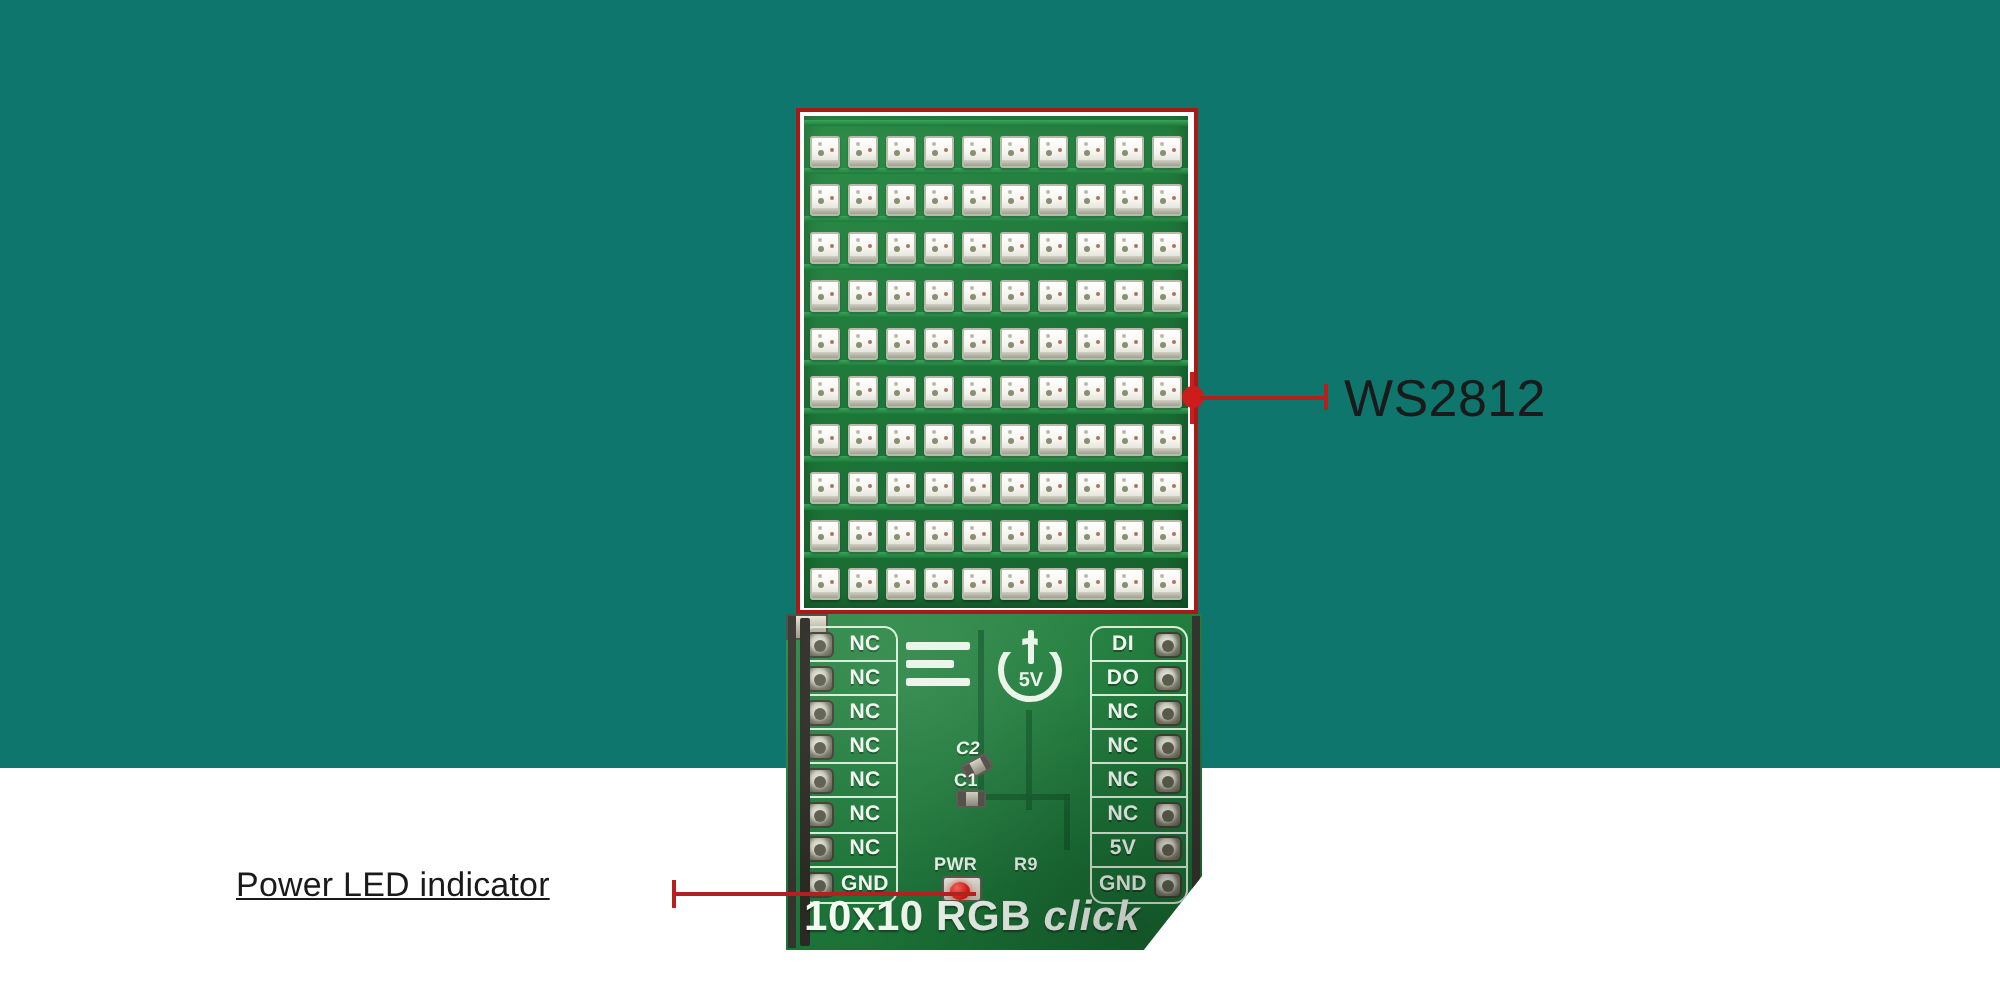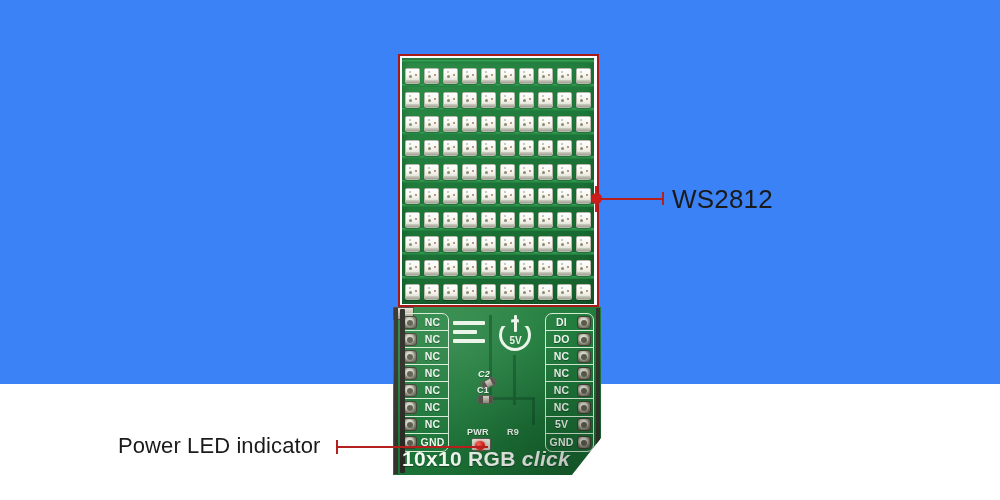--- a/index.html
+++ b/index.html
@@ -13,41 +13,42 @@
     position: relative;
     overflow: hidden;
     font-family: "Liberation Sans", sans-serif;
   }
 
   #stage {
     position: absolute;
     left: 0; top: 0;
     width: 1000px;
     height: 384px;
-    background: #3b82f6;
+    background: #0f766e;
   }
 
   
   .callout-label {
     position: absolute;
     color: #1a1a1a;
     font-family: "Liberation Sans", sans-serif;
     white-space: nowrap;
   }
   #ws2812-label {
     left: 672px;
     top: 184px;
     font-size: 26px;
     letter-spacing: 0.2px;
   }
   #power-led-label {
     left: 118px;
     top: 433px;
-    font-size: 22px;
+    font-size: 17px;
     letter-spacing: 0.1px;
+    text-decoration: underline;
   }
 
   .callout-line {
     position: absolute;
     background: #b5201f;
   }
   #ws2812-line {
     left: 600px;
     top: 198px;
     width: 64px;

